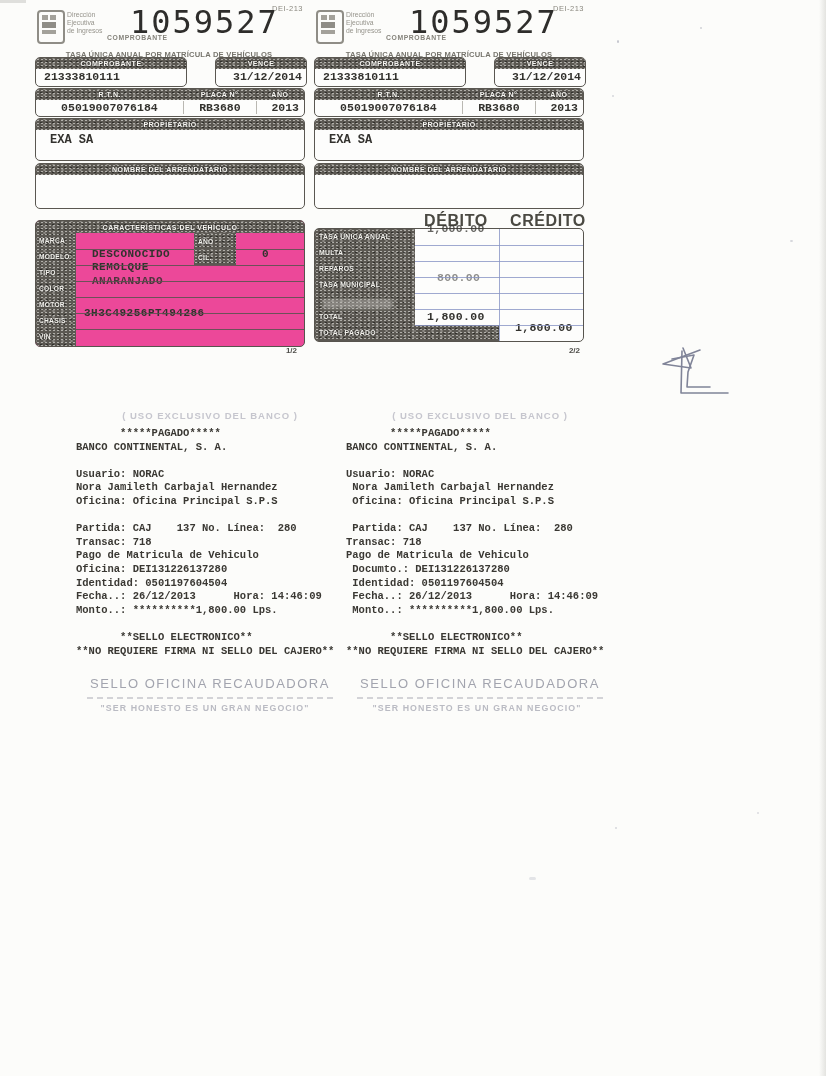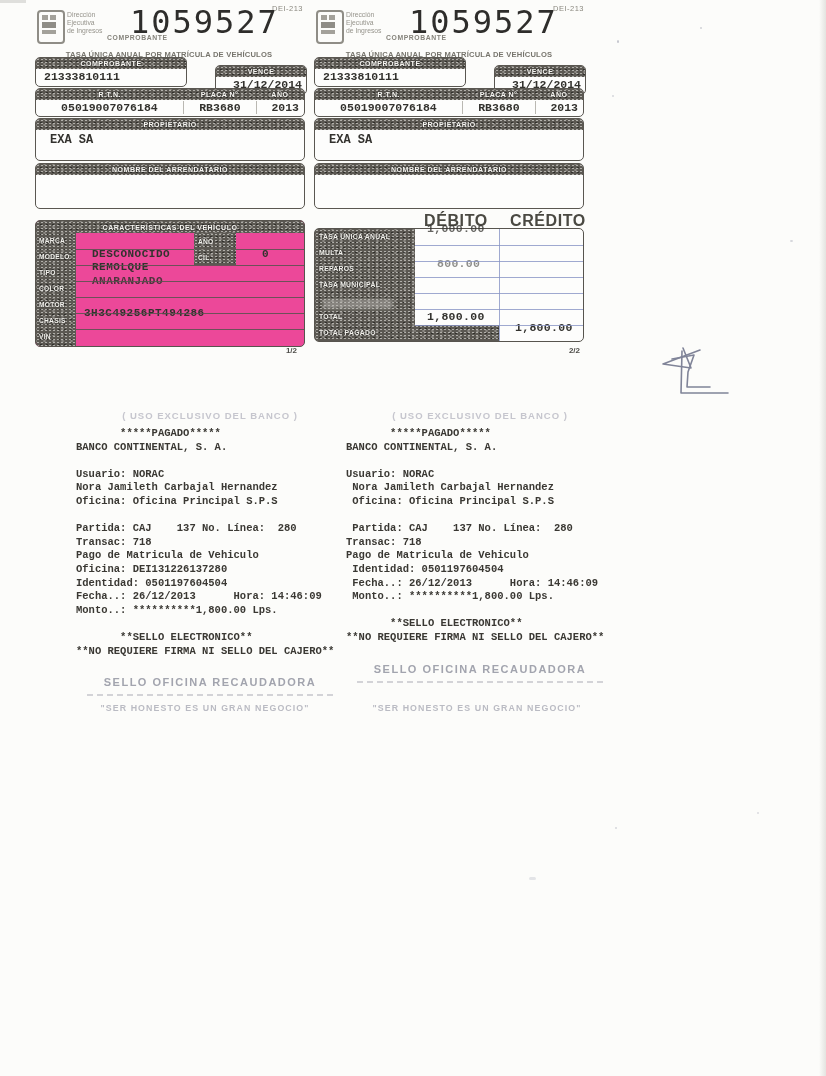--- a/index.html
+++ b/index.html
@@ -39,21 +39,21 @@
       radial-gradient(circle,rgba(247,246,242,.3) 0 1px,transparent 1.3px);
     background-size:4px 3px,6px 5px,9px 6px;
     background-position:0 0,2px 1px,4px 3px;
   }
   .bar-label{font-size:7px;font-weight:bold;letter-spacing:.5px;color:#f6f5f1;text-shadow:0 0 2px rgba(0,0,0,.85);}
   .fbox{position:absolute;border:1.5px solid #5a5751;border-radius:5px;overflow:hidden;background:#fdfdfc;}
   .fbox .bar{height:11px;display:flex;align-items:center;justify-content:center;}
   .tw{font-family:"Liberation Mono","DejaVu Sans Mono",monospace;color:#33322e;}
   .fval{font-size:11.5px;font-weight:bold;}
   .row1-comp{left:2px;top:51px;width:150px;height:28px;}
-  .row1-vence{left:182px;top:59px;width:90px;height:28px;}
+  .row1-vence{left:182px;top:51px;width:90px;height:28px;}
   .row2{left:2px;top:82px;width:268px;height:27px;}
   .row2 .bar{justify-content:flex-start;}
   .col-labels{display:flex;width:100%;}
   .col-labels span{text-align:center;}
   .vals{display:flex;align-items:center;height:14px;}
   .prop{left:2px;top:112px;width:268px;height:41px;}
   .arr{left:2px;top:157px;width:268px;height:44px;}
   .page-ind{position:absolute;font-size:8px;color:#4d4c48;font-weight:bold;}
   
   .vtable{position:absolute;left:2px;top:214px;width:268px;height:125px;
@@ -77,21 +77,21 @@
   .cdark{position:absolute;left:100px;top:96px;width:84px;height:16px;z-index:1;}
   .smudge{position:absolute;left:8px;top:70px;width:70px;height:10px;z-index:4;
     background:rgba(190,189,184,.45);filter:blur(1.5px);border-radius:2px;}
   
   .stamp{position:absolute;width:268px;}
   .stamp-left{left:76px;top:410px;}
   .stamp-right{left:346px;top:410px;}
   .bank-use{font-size:9.5px;font-weight:bold;color:#c6c6cе;color:#c6c6ce;letter-spacing:1px;text-align:center;margin-bottom:6px;}
   .tw-line{font-family:"Liberation Mono","DejaVu Sans Mono",monospace;font-size:10.5px;font-weight:bold;
     color:#3a3833;height:13.6px;white-space:pre;}
-  .sello-of{margin-top:18px;text-align:center;font-size:11px;font-weight:bold;color:#a2a4ae;letter-spacing:1.5px;}
+  .sello-of{margin-top:18px;text-align:center;font-size:13px;font-weight:normal;color:#a2a4ae;letter-spacing:1.5px;}
   .sello-dash{margin:6px auto 0 auto;width:92%;border-top:2px dashed #c9c9cf;opacity:.8;}
   .motto{position:absolute;top:703px;width:250px;text-align:center;font-size:8.8px;font-weight:bold;
     color:#babbc3;letter-spacing:1.1px;}
   .motto-left{left:80px;}
   .motto-right{left:352px;}
   .scribble{position:absolute;left:642px;top:343px;}
 </style>
 </head>
 <body>
 
@@ -276,21 +276,21 @@
     <div class="cvline"></div>
     <span class="clab" style="top:4px">TASA ÚNICA ANUAL</span>
     <span class="clab" style="top:20px">MULTA</span>
     <span class="clab" style="top:36px">REPAROS</span>
     <span class="clab" style="top:52px">TASA MUNICIPAL</span>
     <span class="clab" style="top:68px"></span>
     <span class="clab" style="top:84px">TOTAL</span>
     <span class="clab" style="top:100px">TOTAL PAGADO</span>
     <div class="smudge"></div>
     <span class="cval tw" style="left:112px;top:-7px;opacity:.75">1,000.00</span>
-    <span class="cval tw" style="left:122px;top:28px;opacity:.55">800.00</span>
+    <span class="cval tw" style="left:122px;top:42px;opacity:.55">800.00</span>
     <span class="cval tw" style="left:112px;top:81px">1,800.00</span>
     <span class="cval tw" style="left:200px;top:92px">1,800.00</span>
   </div>
   <span class="page-ind" style="right:6px;top:340px">2/2</span>
 </div>
 
 <div class="stamp stamp-left">
   <div class="bank-use">( USO EXCLUSIVO DEL BANCO )</div>
   <div class="tw-line">       *****PAGADO*****</div>
   <div class="tw-line">BANCO CONTINENTAL, S. A.</div>
@@ -318,20 +318,21 @@
   <div class="tw-line">       *****PAGADO*****</div>
   <div class="tw-line">BANCO CONTINENTAL, S. A.</div>
   <div class="tw-line"></div>
   <div class="tw-line">Usuario: NORAC</div>
   <div class="tw-line"> Nora Jamileth Carbajal Hernandez</div>
   <div class="tw-line"> Oficina: Oficina Principal S.P.S</div>
   <div class="tw-line"></div>
   <div class="tw-line"> Partida: CAJ    137 No. Línea:  280</div>
   <div class="tw-line">Transac: 718</div>
   <div class="tw-line">Pago de Matricula de Vehiculo</div>
+  <div class="tw-line"> Documto.: DEI131226137280</div>
   <div class="tw-line"> Identidad: 0501197604504</div>
   <div class="tw-line"> Fecha..: 26/12/2013      Hora: 14:46:09</div>
   <div class="tw-line"> Monto..: **********1,800.00 Lps.</div>
   <div class="tw-line"></div>
   <div class="tw-line">       **SELLO ELECTRONICO**</div>
   <div class="tw-line">**NO REQUIERE FIRMA NI SELLO DEL CAJERO**</div>
   <div class="sello-of">SELLO OFICINA RECAUDADORA</div>
   <div class="sello-dash"></div>
 </div>
 

